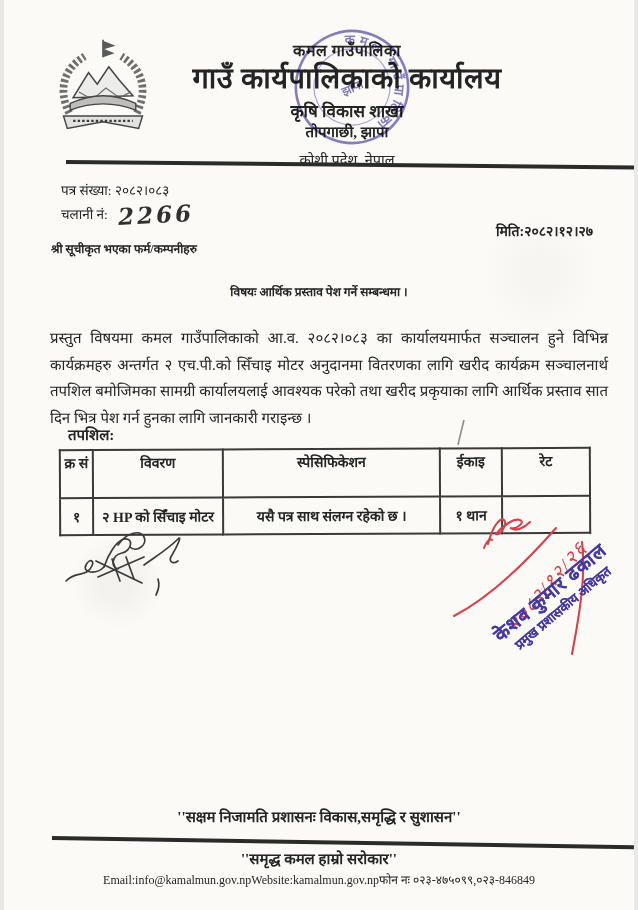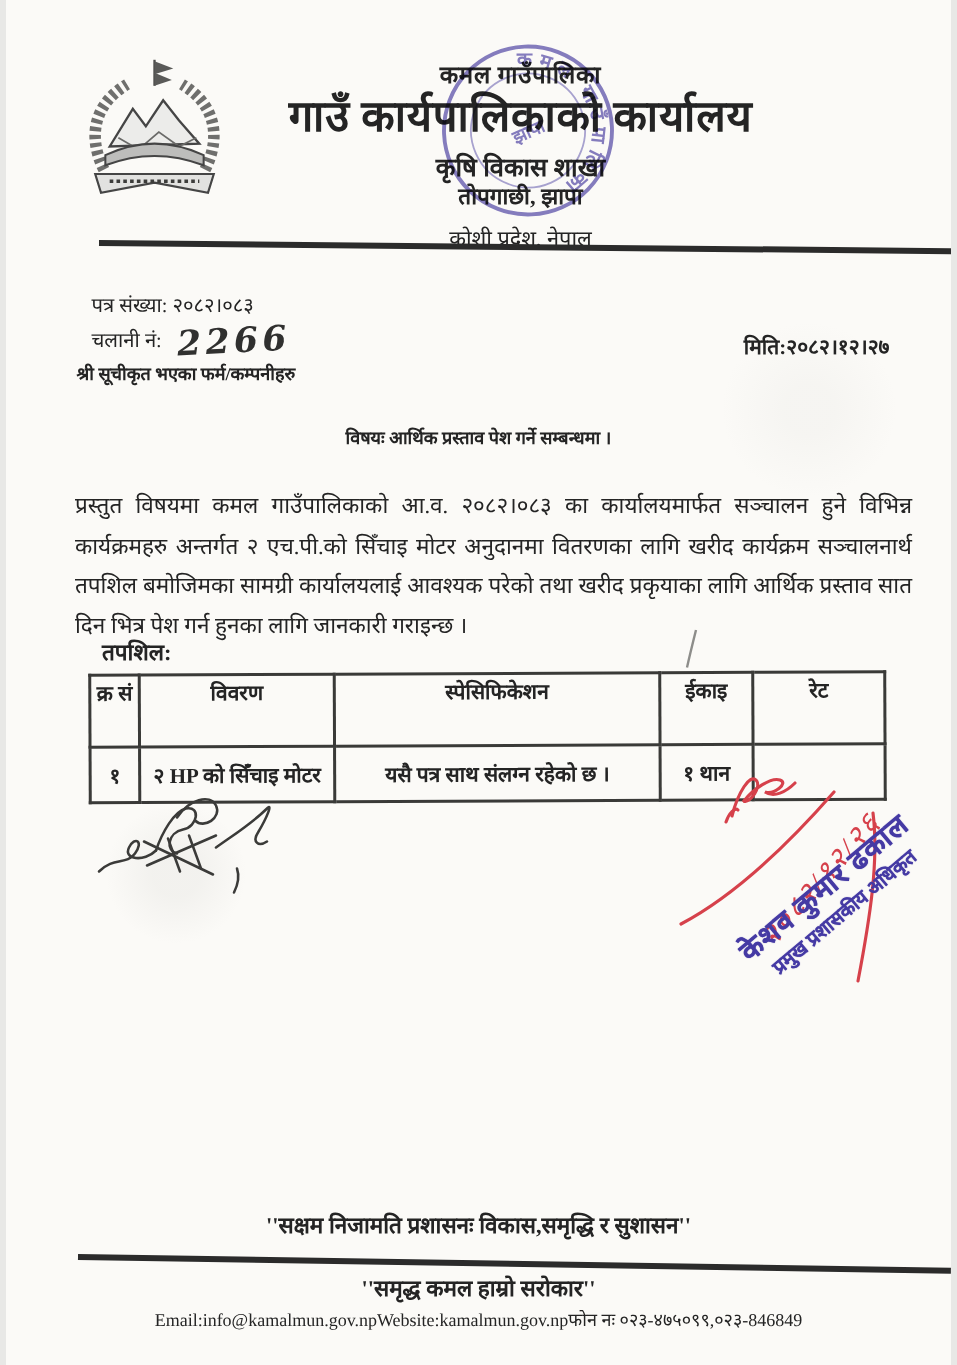--- a/index.html
+++ b/index.html
@@ -17,21 +17,21 @@
   
   .head-text{left:56px;right:0;top:42px;text-align:center;line-height:1.15;}
   .head-muni{font-size:16px;font-weight:bold;letter-spacing:.5px;}
   .head-title{font-size:29px;font-weight:bold;margin-top:2px;letter-spacing:.5px;}
   .head-dept{font-size:17px;font-weight:bold;margin-top:6px;}
   .head-place{font-size:15px;font-weight:bold;margin-top:3px;}
   .head-prov{font-size:14.5px;font-weight:normal;margin-top:10px;}
   .rule{height:4px;background:#2b2b2b;transform-origin:left center;}
   #rule-top{left:62px;width:572px;top:160px;transform:rotate(0.55deg);}
   
-  .meta-line{font-size:13.5px;margin-top:13px;}
+  .meta-line{font-size:13.5px;}
   #letter-no{left:57px;top:181px;}
   #chalani{left:57px;top:201px;}
   .chalani-hand{
     display:inline-block;font-family:"DejaVu Serif",serif;font-style:italic;font-weight:bold;
     font-size:23px;letter-spacing:3px;color:#30302f;transform:rotate(-3deg);
     vertical-align:-4px;margin-left:10px;
   }
   #date-line{right:41px;top:221px;font-size:14px;font-weight:bold;}
   #recipient{left:47px;top:240px;font-size:12px;font-weight:bold;line-height:1.55;}
   #subject{left:0;right:0;top:283px;text-align:center;font-size:12px;font-weight:bold;}

